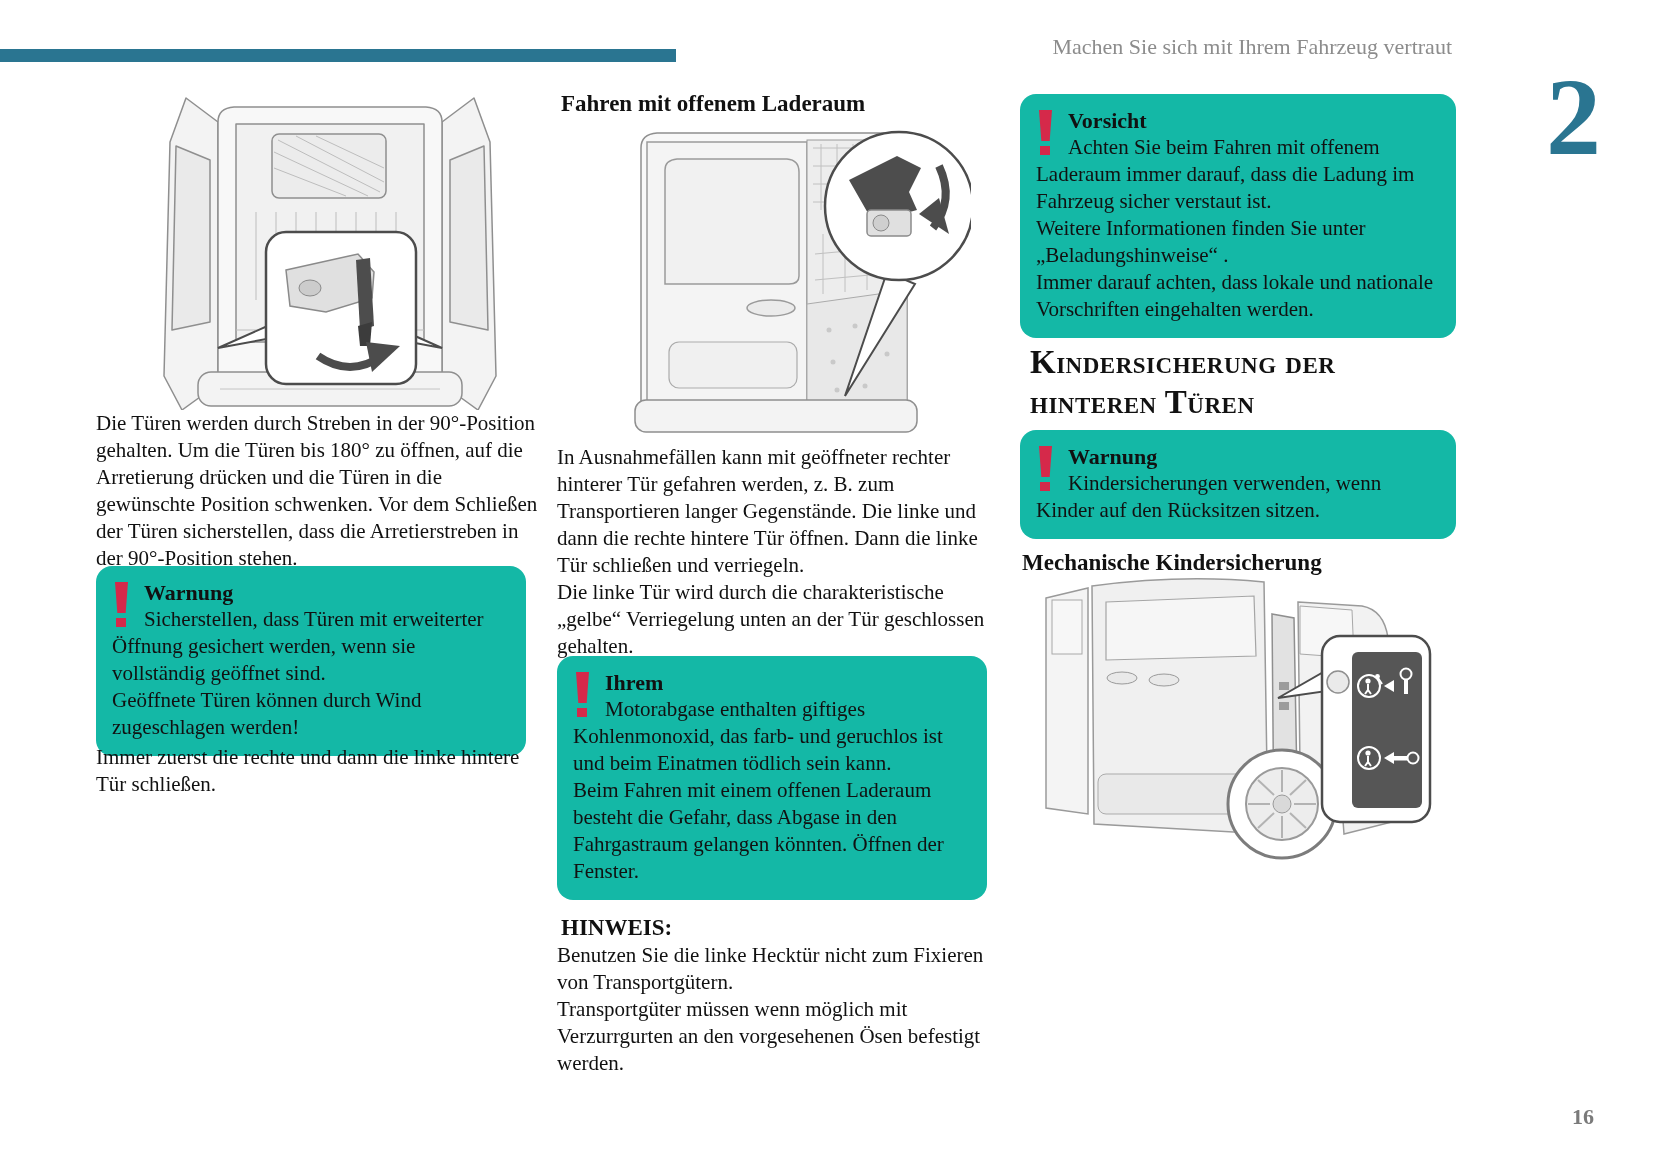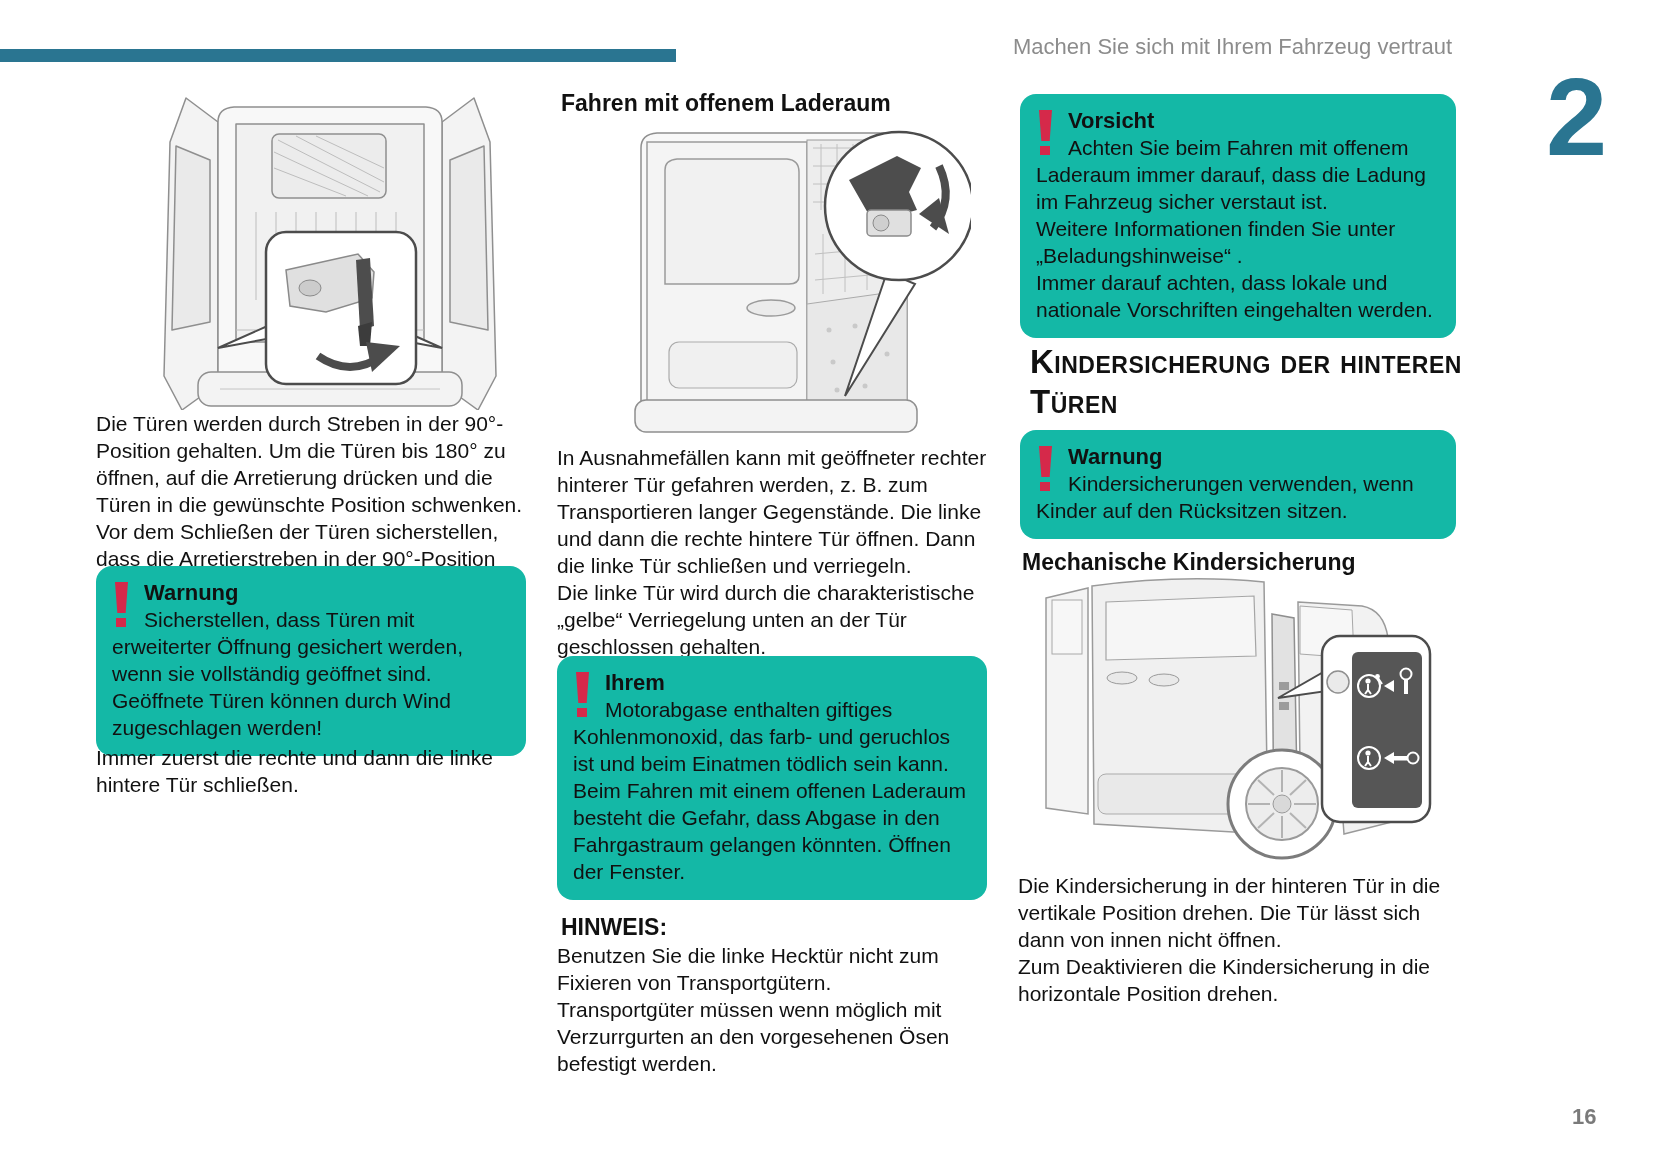--- a/index.html
+++ b/index.html
@@ -1,18 +1,18 @@
 <!DOCTYPE html>
 <html><head>
 <meta charset="utf-8">
 <style>
   html,body{margin:0;padding:0;background:#ffffff;}
   .page{
     position:relative;width:1653px;height:1165px;background:#ffffff;overflow:hidden;
-    font-family:Liberation Sans, sans-serif;color:#111;
+    font-family:Liberation Serif, serif;color:#111;
   }
   .abs{position:absolute;}
   .top-bar{position:absolute;left:0;top:49px;width:676px;height:13px;background:#2a7591;}
   .header-text{position:absolute;left:900px;top:34px;width:552px;text-align:right;
     font-size:22px;color:#8c8c8c;}
   .chapter-num{position:absolute;left:1546px;top:62px;width:100px;
     font-size:110px;font-weight:bold;color:#2a7591;line-height:1;}
   .body-text{font-size:21px;line-height:27px;white-space:pre-line;margin:0;}
   .col-heading{font-size:23px;font-weight:bold;line-height:27px;margin:4px;}
   .section-title{font-size:33px;font-weight:bold;font-variant:small-caps;
@@ -206,18 +206,16 @@
         <circle cx="337" cy="196" r="11"></circle>
         <circle cx="336" cy="191" r="2.6" fill="#ffffff" stroke="none"></circle>
         <path d="M336 194 L336 200 M333 204 L336 200 L339 204"></path>
         <path d="M352 196 L362 190 L362 202 Z" fill="#ffffff" stroke="none"></path>
         <circle cx="381" cy="196" r="5.5"></circle>
         <rect x="362" y="194" width="14" height="4.5" fill="#ffffff" stroke="none"></rect>
       </g>
     </svg>
   </div>
 
-  <p class="abs body-text" style="left:1018px;top:872px;width:448px;">Die Kindersicherung in der hinteren Tür in die vertikale Position drehen. Die Tür lässt sich dann von innen nicht öffnen.
-Zum Deaktivieren die Kindersicherung in die horizontale Position drehen.</p>
 
   <div class="page-num">16</div>
 
 </div>
 
 </body></html>

